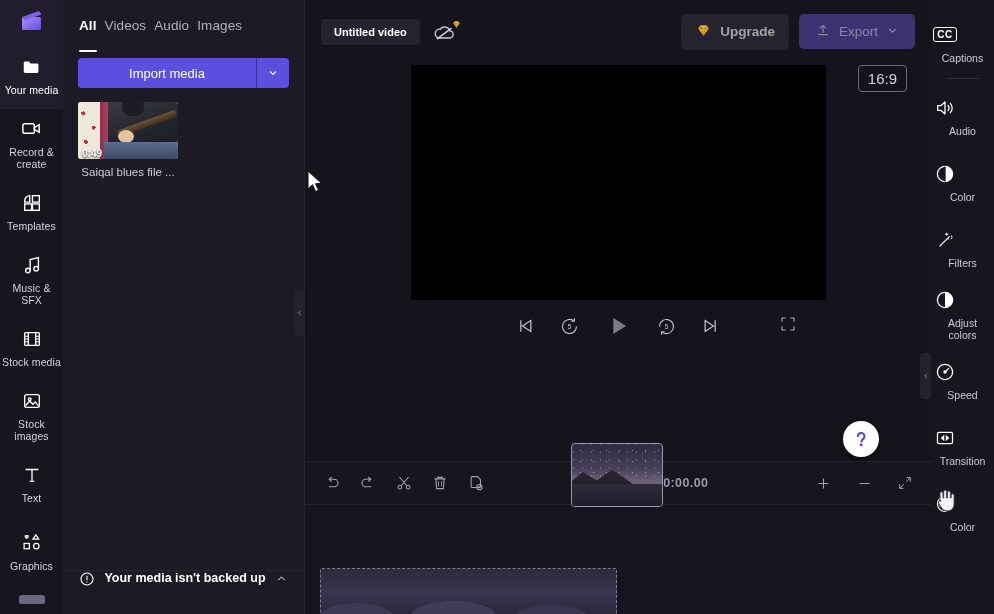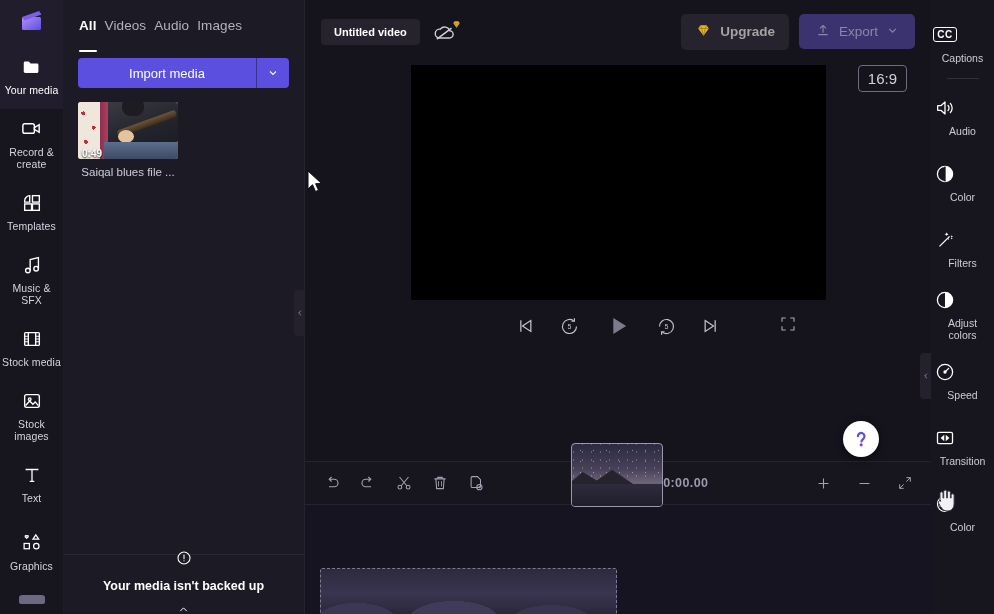--- a/index.html
+++ b/index.html
@@ -140,23 +140,23 @@
   .media-dur {
     position: absolute; left: 4px; bottom: 0;
     font-size: 10px; font-weight: 700; color: #ffffff;
     text-shadow: 0 1px 2px rgba(0,0,0,.9);
   }
   .media-name {
     margin-top: 7px; font-size: 11.5px; color: #cfccd9;
     white-space: nowrap; overflow: hidden; text-overflow: ellipsis; text-align: center;
   }
   .panel-footer {
-    margin-top: auto; height: 60px; border-top: 1px solid #2a2734;
-    display: flex; align-items: center; justify-content: center; gap: 9px;
-    cursor: pointer; background: #1c1a24; flex-direction: column;
+    margin-top: auto; height: 44px; border-top: 1px solid #2a2734;
+    display: flex; justify-content: center; gap: 9px;
+    cursor: pointer; background: #1c1a24;
   }
   .panel-footer .pf-text {
     font-size: 12.5px; font-weight: 700; color: #ffffff;
   }
   .panel-collapse {
     position: absolute; right: -1px; top: 290px;
     width: 11px; height: 46px;
     background: #24212d; border-radius: 4px 0 0 4px;
     display: flex; align-items: center; justify-content: center;
     cursor: pointer; color: #9d99ad; z-index: 8;

